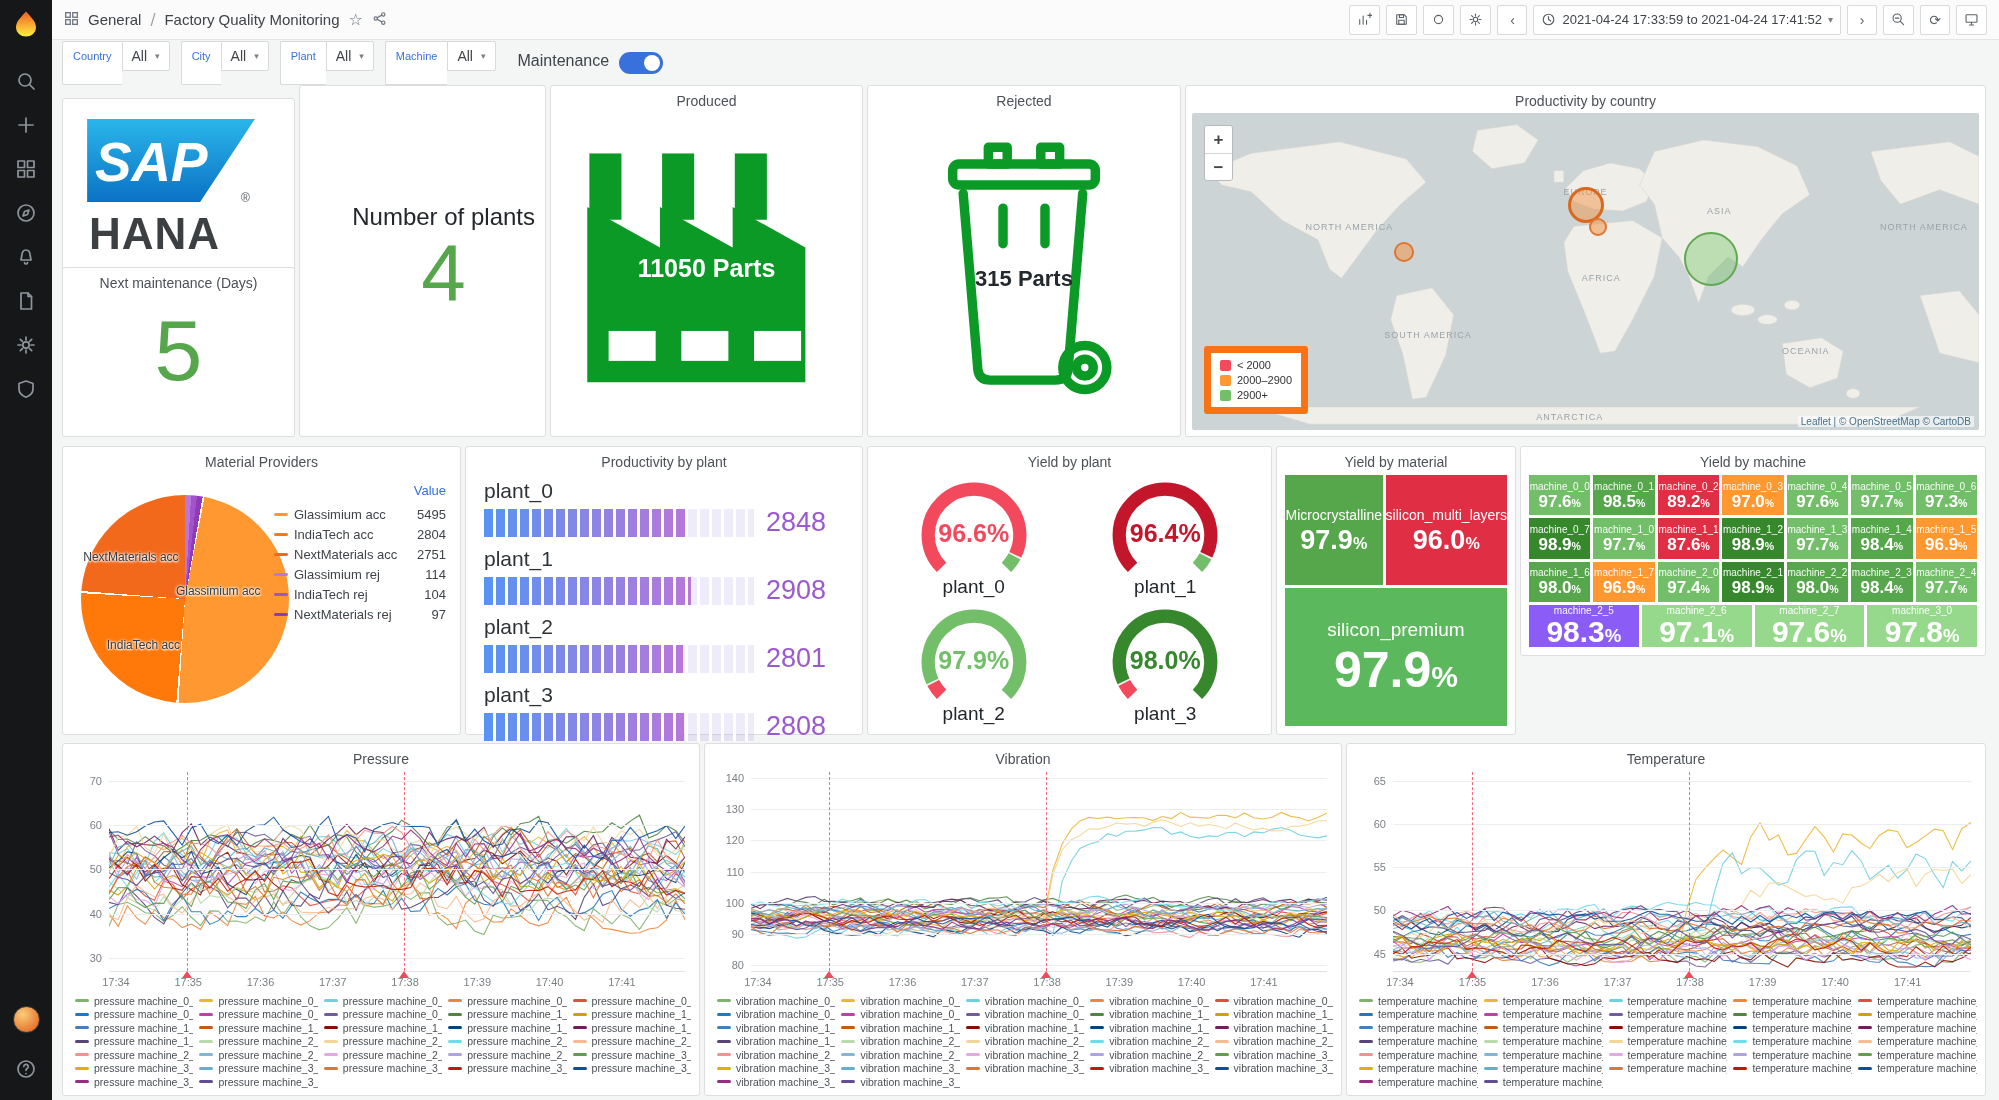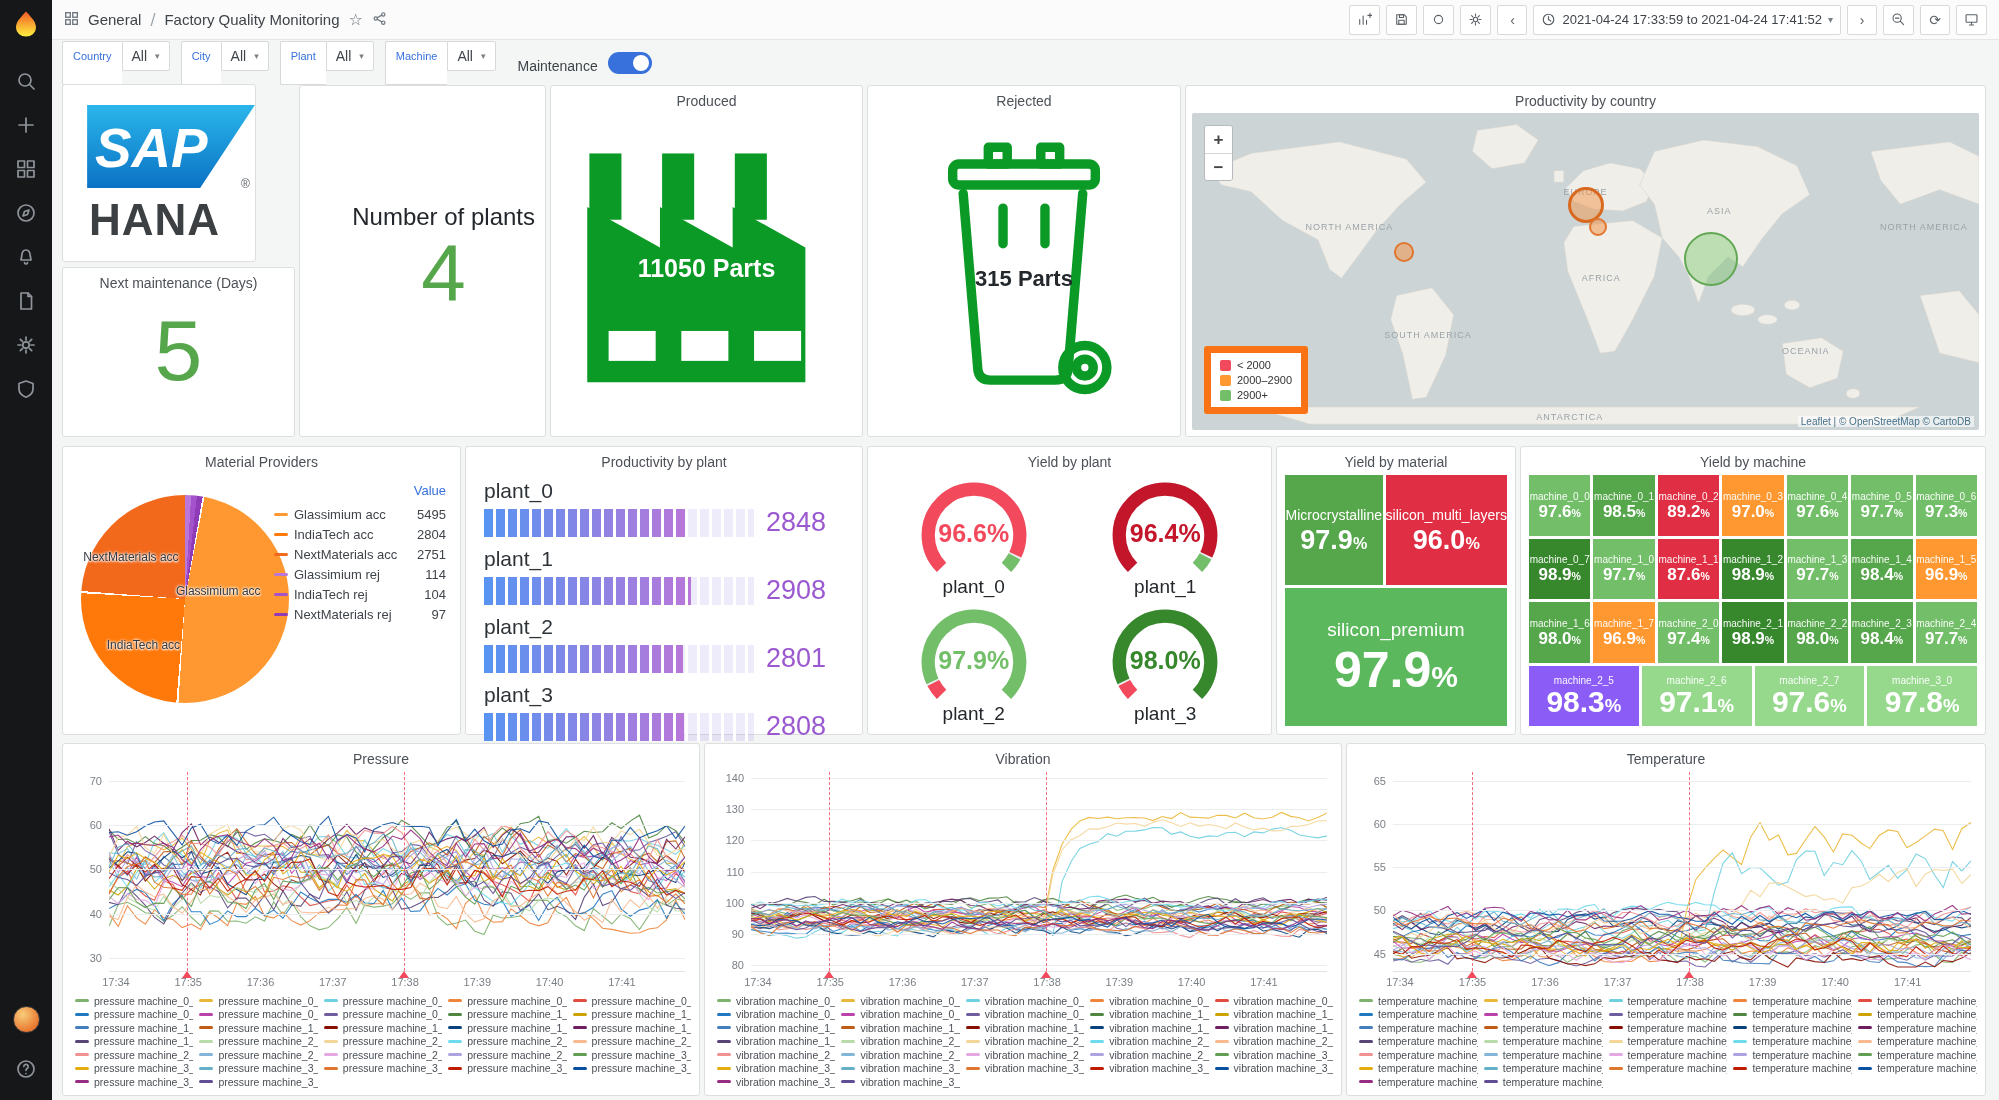--- a/index.html
+++ b/index.html
@@ -39,21 +39,21 @@
 
   
   #filterbar { position:absolute; left:62px; top:48px; right:12px; height:30px; display:flex; align-items:center; gap:22px; }
   #filters { display:flex; gap:11px; }
   .f-group { display:flex; }
   .f-label { background:#fff; border:1px solid #d8d9da; border-right:none; border-radius:2px 0 0 2px;
     height:44px; line-height:28px; padding:0 10px; font-size:11px; color:#3871DC; }
   .f-value { background:#fff; border:1px solid #d8d9da; border-radius:0 2px 2px 0; height:30px;
     padding:0 9px; font-size:14px; color:#3f444a; display:flex; align-items:center; gap:8px; cursor:pointer; }
   .f-caret { font-size:9px; color:#7b8087; }
-  .maint { display:flex; align-items:flex-end; gap:10px; font-size:14px; color:#3f444a; }
+  .maint { display:flex; align-items:flex-start; gap:10px; font-size:16px; color:#3f444a; }
   .toggle { width:44px; height:22px; border-radius:12px; background:#3871DC; position:relative; cursor:pointer; }
   .toggle .knob { position:absolute; right:3px; top:3px; width:16px; height:16px; border-radius:50%; background:#fff; }
 
   
   .panel { position:absolute; background:#fff; border:1px solid #dcdee0; border-radius:3px; }
   .panel-title { margin:0; text-align:center; font-size:14px; font-weight:500; color:#4c5158; padding-top:7px; cursor:pointer; }
 
   
   #sap-logo { position:absolute; left:24px; top:20px; width:168px; height:83px; }
   #sap-reg { position:absolute; left:178px; top:92px; font-size:12px; color:#5a6066; }
@@ -313,21 +313,21 @@
       </div>
     </div>
   <div class="maint">
     <span>Maintenance</span>
     <span class="toggle">
         <span class="knob"></span>
       </span>
   </div>
 </div>
 
-<section class="panel" style="left:62px;top:84px;width:194px;height:178px">
+<section class="panel" style="left:62px;top:98px;width:233px;height:178px">
   <svg id="sap-logo" viewBox="0 0 190 94">
     <defs>
         <linearGradient id="sapGrad" x1="0" y1="0" x2="0" y2="1">
       <stop offset="0" stop-color="#2ab6ea"></stop>
           <stop offset="1" stop-color="#0b72c5"></stop>
         </linearGradient>
       </defs>
     <polygon points="0,0 190,0 128,94 0,94" fill="url(#sapGrad)"></polygon>
     <text x="9" y="70" font-size="62" font-weight="bold" font-style="italic" fill="#ffffff" font-family="Liberation Sans, sans-serif">SAP</text>
   </svg>
@@ -586,21 +586,21 @@
         <span class="ym-val"><b>96.0</b><small>%</small></span>
       </div>
     </div>
     <div class="ym-cell ym-big" style="flex: 1 1 0%; background: rgb(92, 184, 92);">
       <span class="ym-name">silicon_premium</span>
       <span class="ym-val"><b>97.9</b><small>%</small></span>
     </div>
   </div>
 </section>
 
-<section class="panel" style="left:1520px;top:446px;width:466px;height:289px">
+<section class="panel" style="left:1520px;top:446px;width:466px;height:210px">
   <h2 class="panel-title">Yield by machine</h2>
   <div id="yieldmach-body">
       <div class="tm-row">
         <div class="tm-cell" style="background: rgb(115, 191, 105);">
           <span class="tm-name">machine_0_0</span>
           <span class="tm-val"><span>97.6</span><small>%</small></span>
         </div>
         <div class="tm-cell" style="background: rgb(86, 166, 75);">
           <span class="tm-name">machine_0_1</span>
           <span class="tm-val"><span>98.5</span><small>%</small></span>

